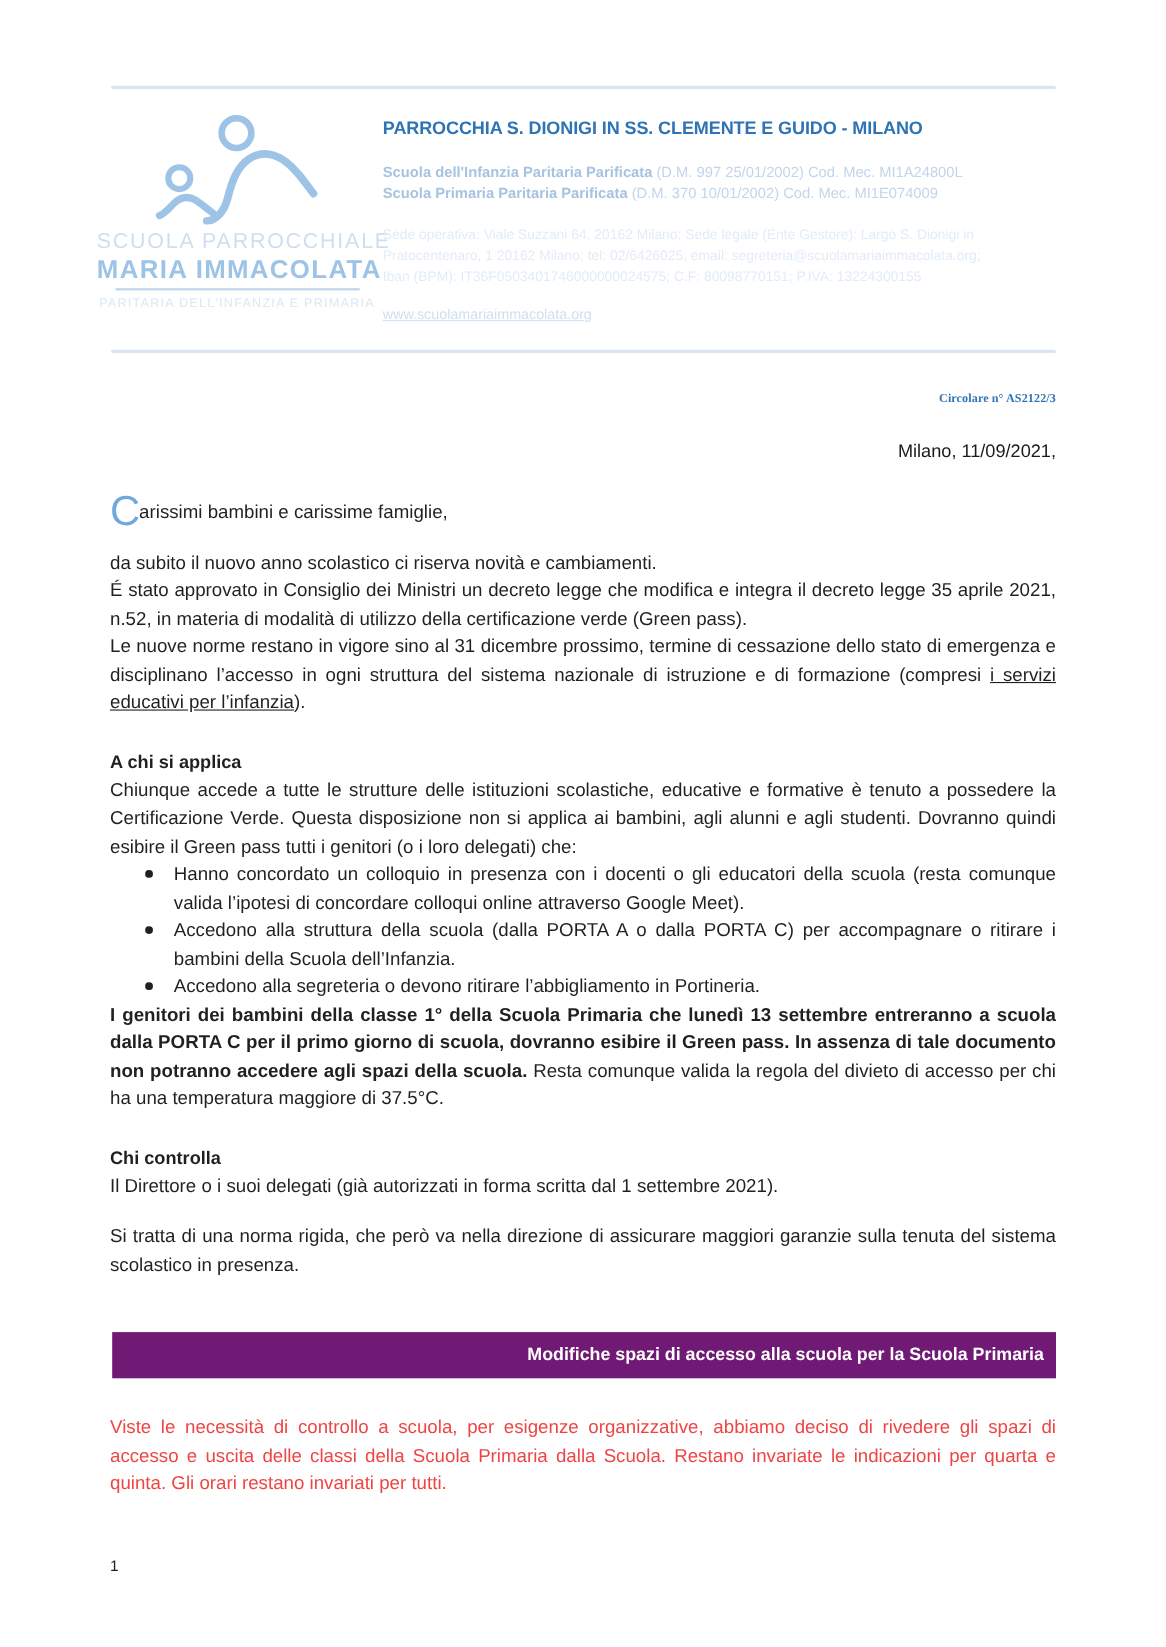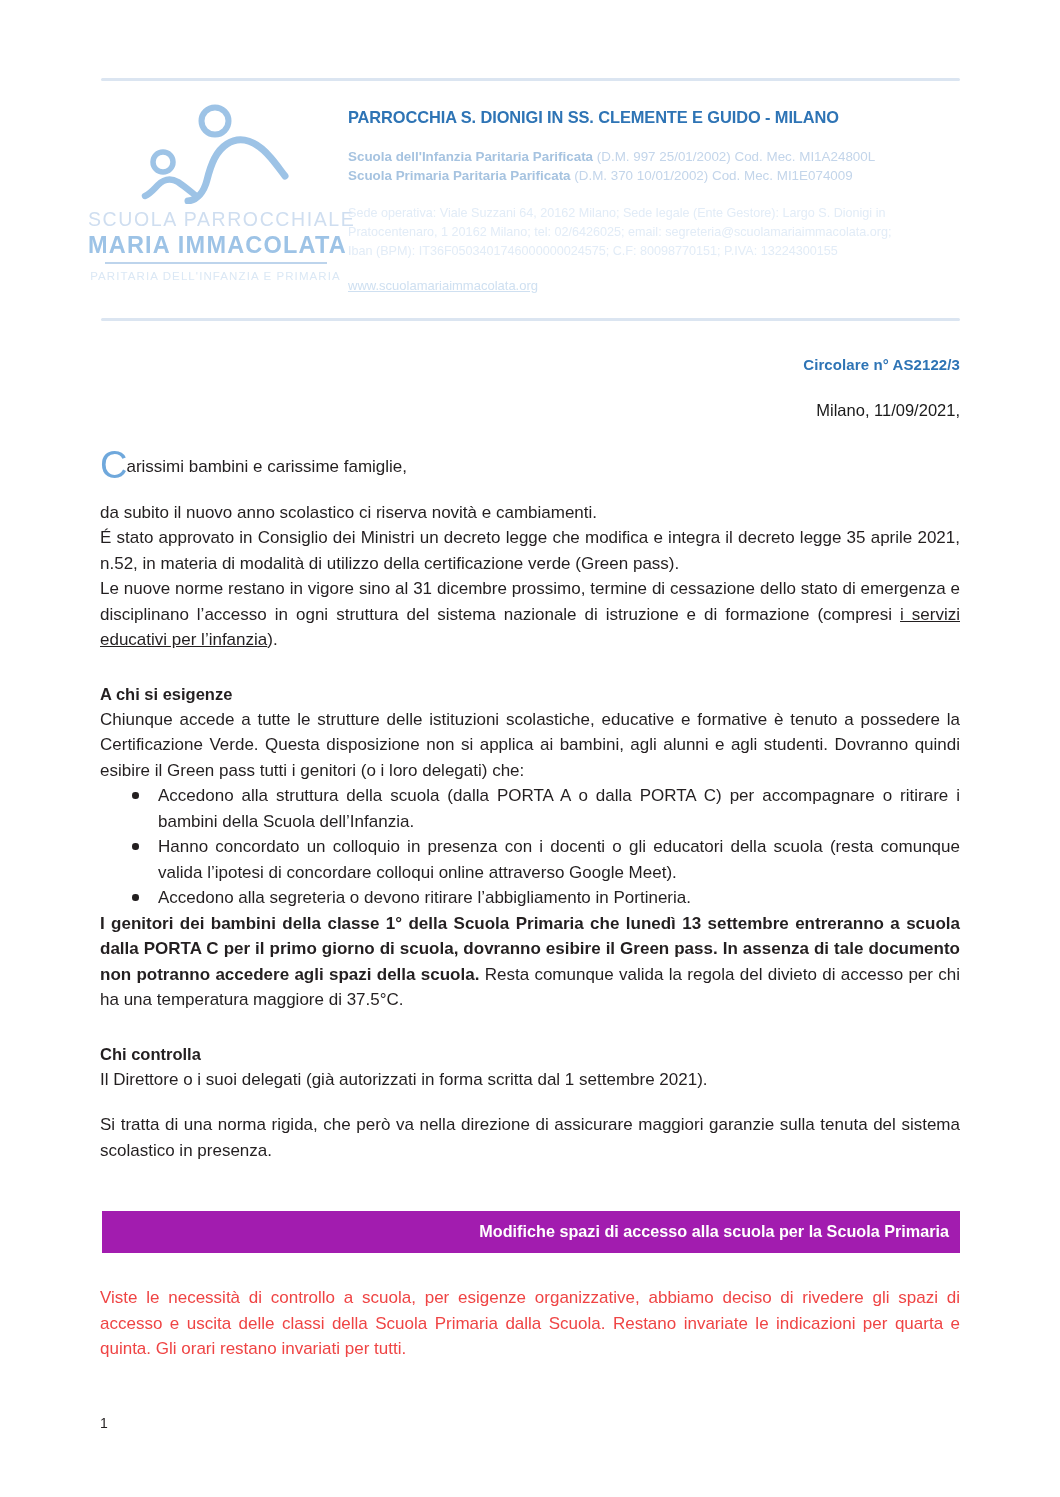--- a/index.html
+++ b/index.html
@@ -107,24 +107,25 @@
     font-weight: normal;
     color: #cfe0f1;
     text-decoration: underline;
   }
 
   
   .circ-no {
     position: absolute;
     right: 100px;
     top: 356px;
-    font-size: 15px;
+    font-size: 11px;
     font-weight: bold;
     color: #2e74b5;
     letter-spacing: 0.1px;
+    font-family: Liberation Serif, serif;
   }
   .circ-date {
     position: absolute;
     right: 100px;
     top: 401px;
     font-size: 16.5px;
     color: #1a1a1a;
   }
 
   
@@ -186,21 +187,21 @@
     border-radius: 50%;
     background: #231f20;
   }
 
   .banner {
     position: absolute;
     left: 102px;
     top: 1211px;
     width: 858px;
     height: 42px;
-    background: #a21caf;
+    background: #701a75;
     box-sizing: border-box;
   }
   .banner .txt {
     position: absolute;
     right: 11px;
     top: 11px;
     font-size: 16.2px;
     font-weight: bold;
     color: #ffffff;
     white-space: nowrap;
@@ -273,26 +274,26 @@
     </div>
 
     <div class="gap-md"></div>
 
     <p>da subito il nuovo anno scolastico ci riserva novità e cambiamenti.</p>
     <p>É stato approvato in Consiglio dei Ministri un decreto legge che modifica e integra il decreto legge 35 aprile 2021, n.52, in materia di modalità di utilizzo della certificazione verde (Green pass).</p>
     <p><span>Le nuove norme restano in vigore sino al 31 dicembre prossimo, termine di cessazione dello stato di emergenza e disciplinano l’accesso in ogni struttura del sistema nazionale di istruzione e di formazione (compresi </span><u class="thin">i servizi educativi per l’infanzia</u><span>).</span></p>
 
     <div class="gap-lg"></div>
 
-    <div class="sect-head">A chi si esigenze</div>
+    <div class="sect-head">A chi si applica</div>
     <p>Chiunque accede a tutte le strutture delle istituzioni scolastiche, educative e formative è tenuto a possedere la Certificazione Verde. Questa disposizione non si applica ai bambini, agli alunni e agli studenti. Dovranno quindi esibire il Green pass tutti i genitori (o i loro delegati) che:</p>
 
     <ul class="bullets">
+      <li><span class="dot"></span><span>Hanno concordato un colloquio in presenza con i docenti o gli educatori della scuola (resta comunque valida l’ipotesi di concordare colloqui online attraverso Google Meet).</span></li>
       <li><span class="dot"></span><span>Accedono alla struttura della scuola (dalla PORTA A o dalla PORTA C) per accompagnare o ritirare i bambini della Scuola dell’Infanzia.</span></li>
-      <li><span class="dot"></span><span>Hanno concordato un colloquio in presenza con i docenti o gli educatori della scuola (resta comunque valida l’ipotesi di concordare colloqui online attraverso Google Meet).</span></li>
       <li><span class="dot"></span><span>Accedono alla segreteria o devono ritirare l’abbigliamento in Portineria.</span></li>
     </ul>
 
     <p><b>I genitori dei bambini della classe 1° della Scuola Primaria che lunedì 13 settembre entreranno a scuola dalla PORTA C per il primo giorno di scuola, dovranno esibire il Green pass. In assenza di tale documento non potranno accedere agli spazi della scuola.</b><span> Resta comunque valida la regola del divieto di accesso per chi ha una temperatura  maggiore di 37.5°C.</span></p>
 
     <div class="gap-lg"></div>
 
     <div class="sect-head">Chi controlla</div>
     <p>Il Direttore o i suoi delegati (già autorizzati in forma scritta dal 1 settembre 2021).</p>
 

